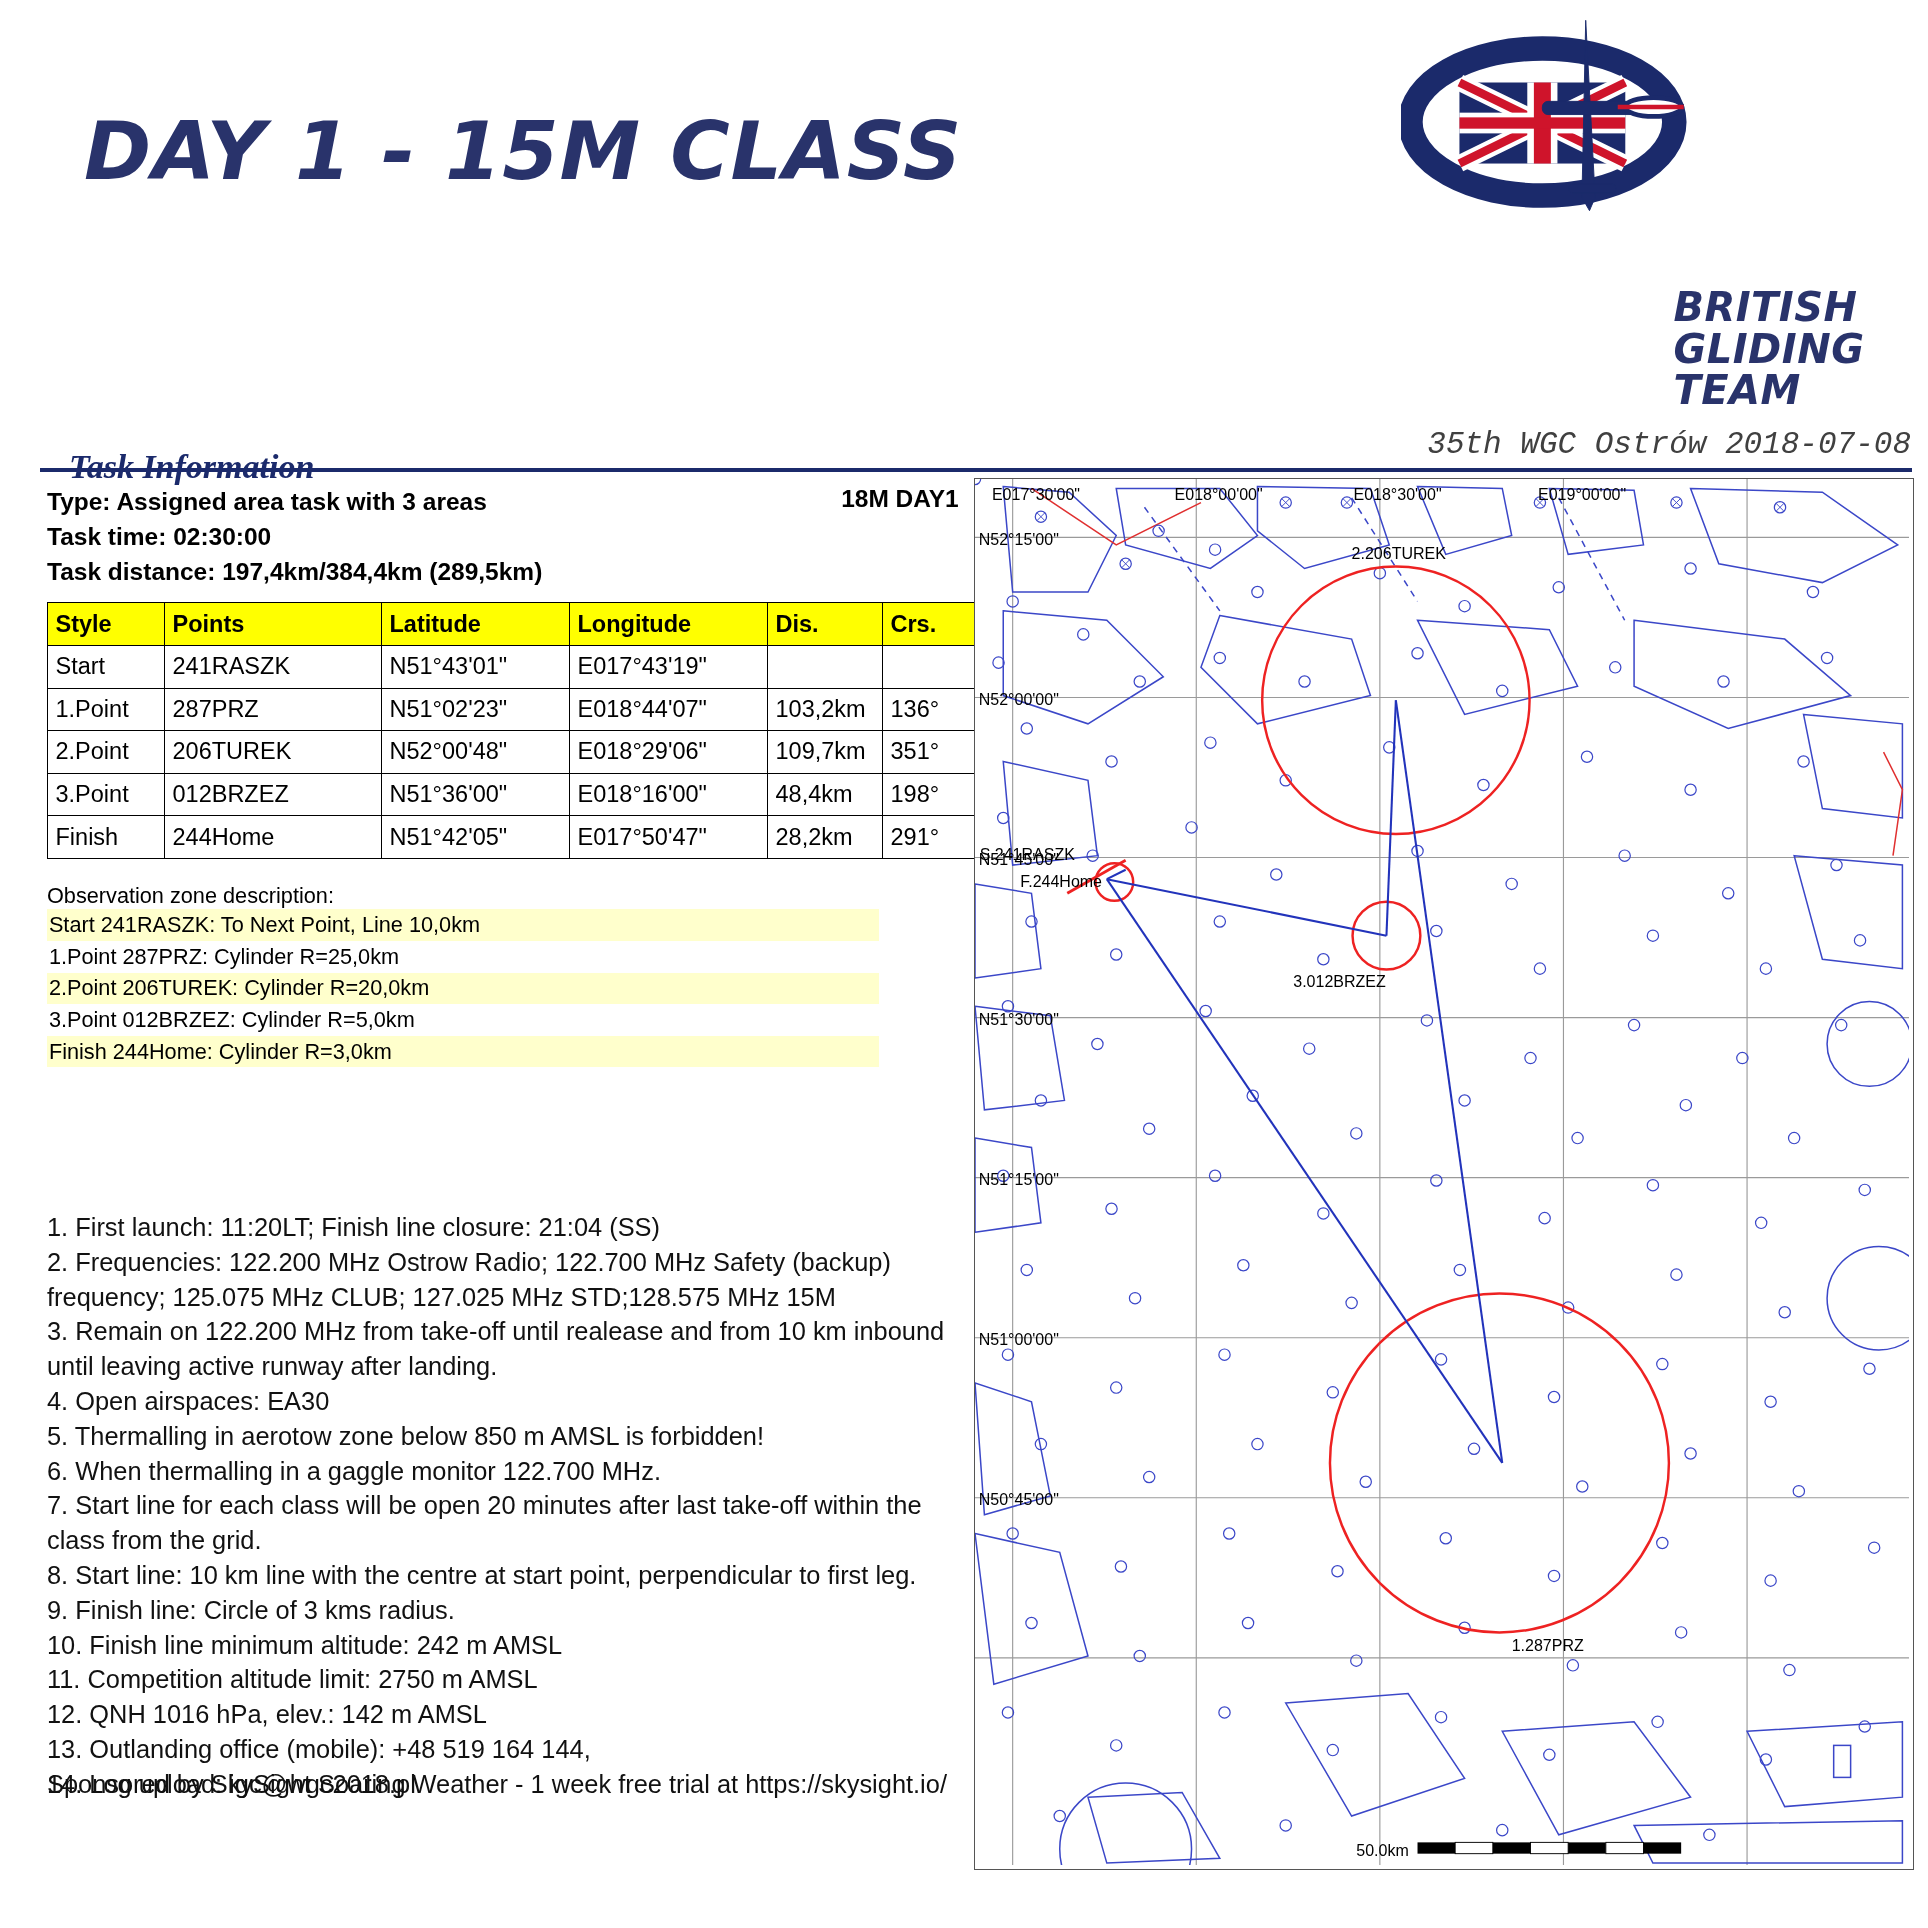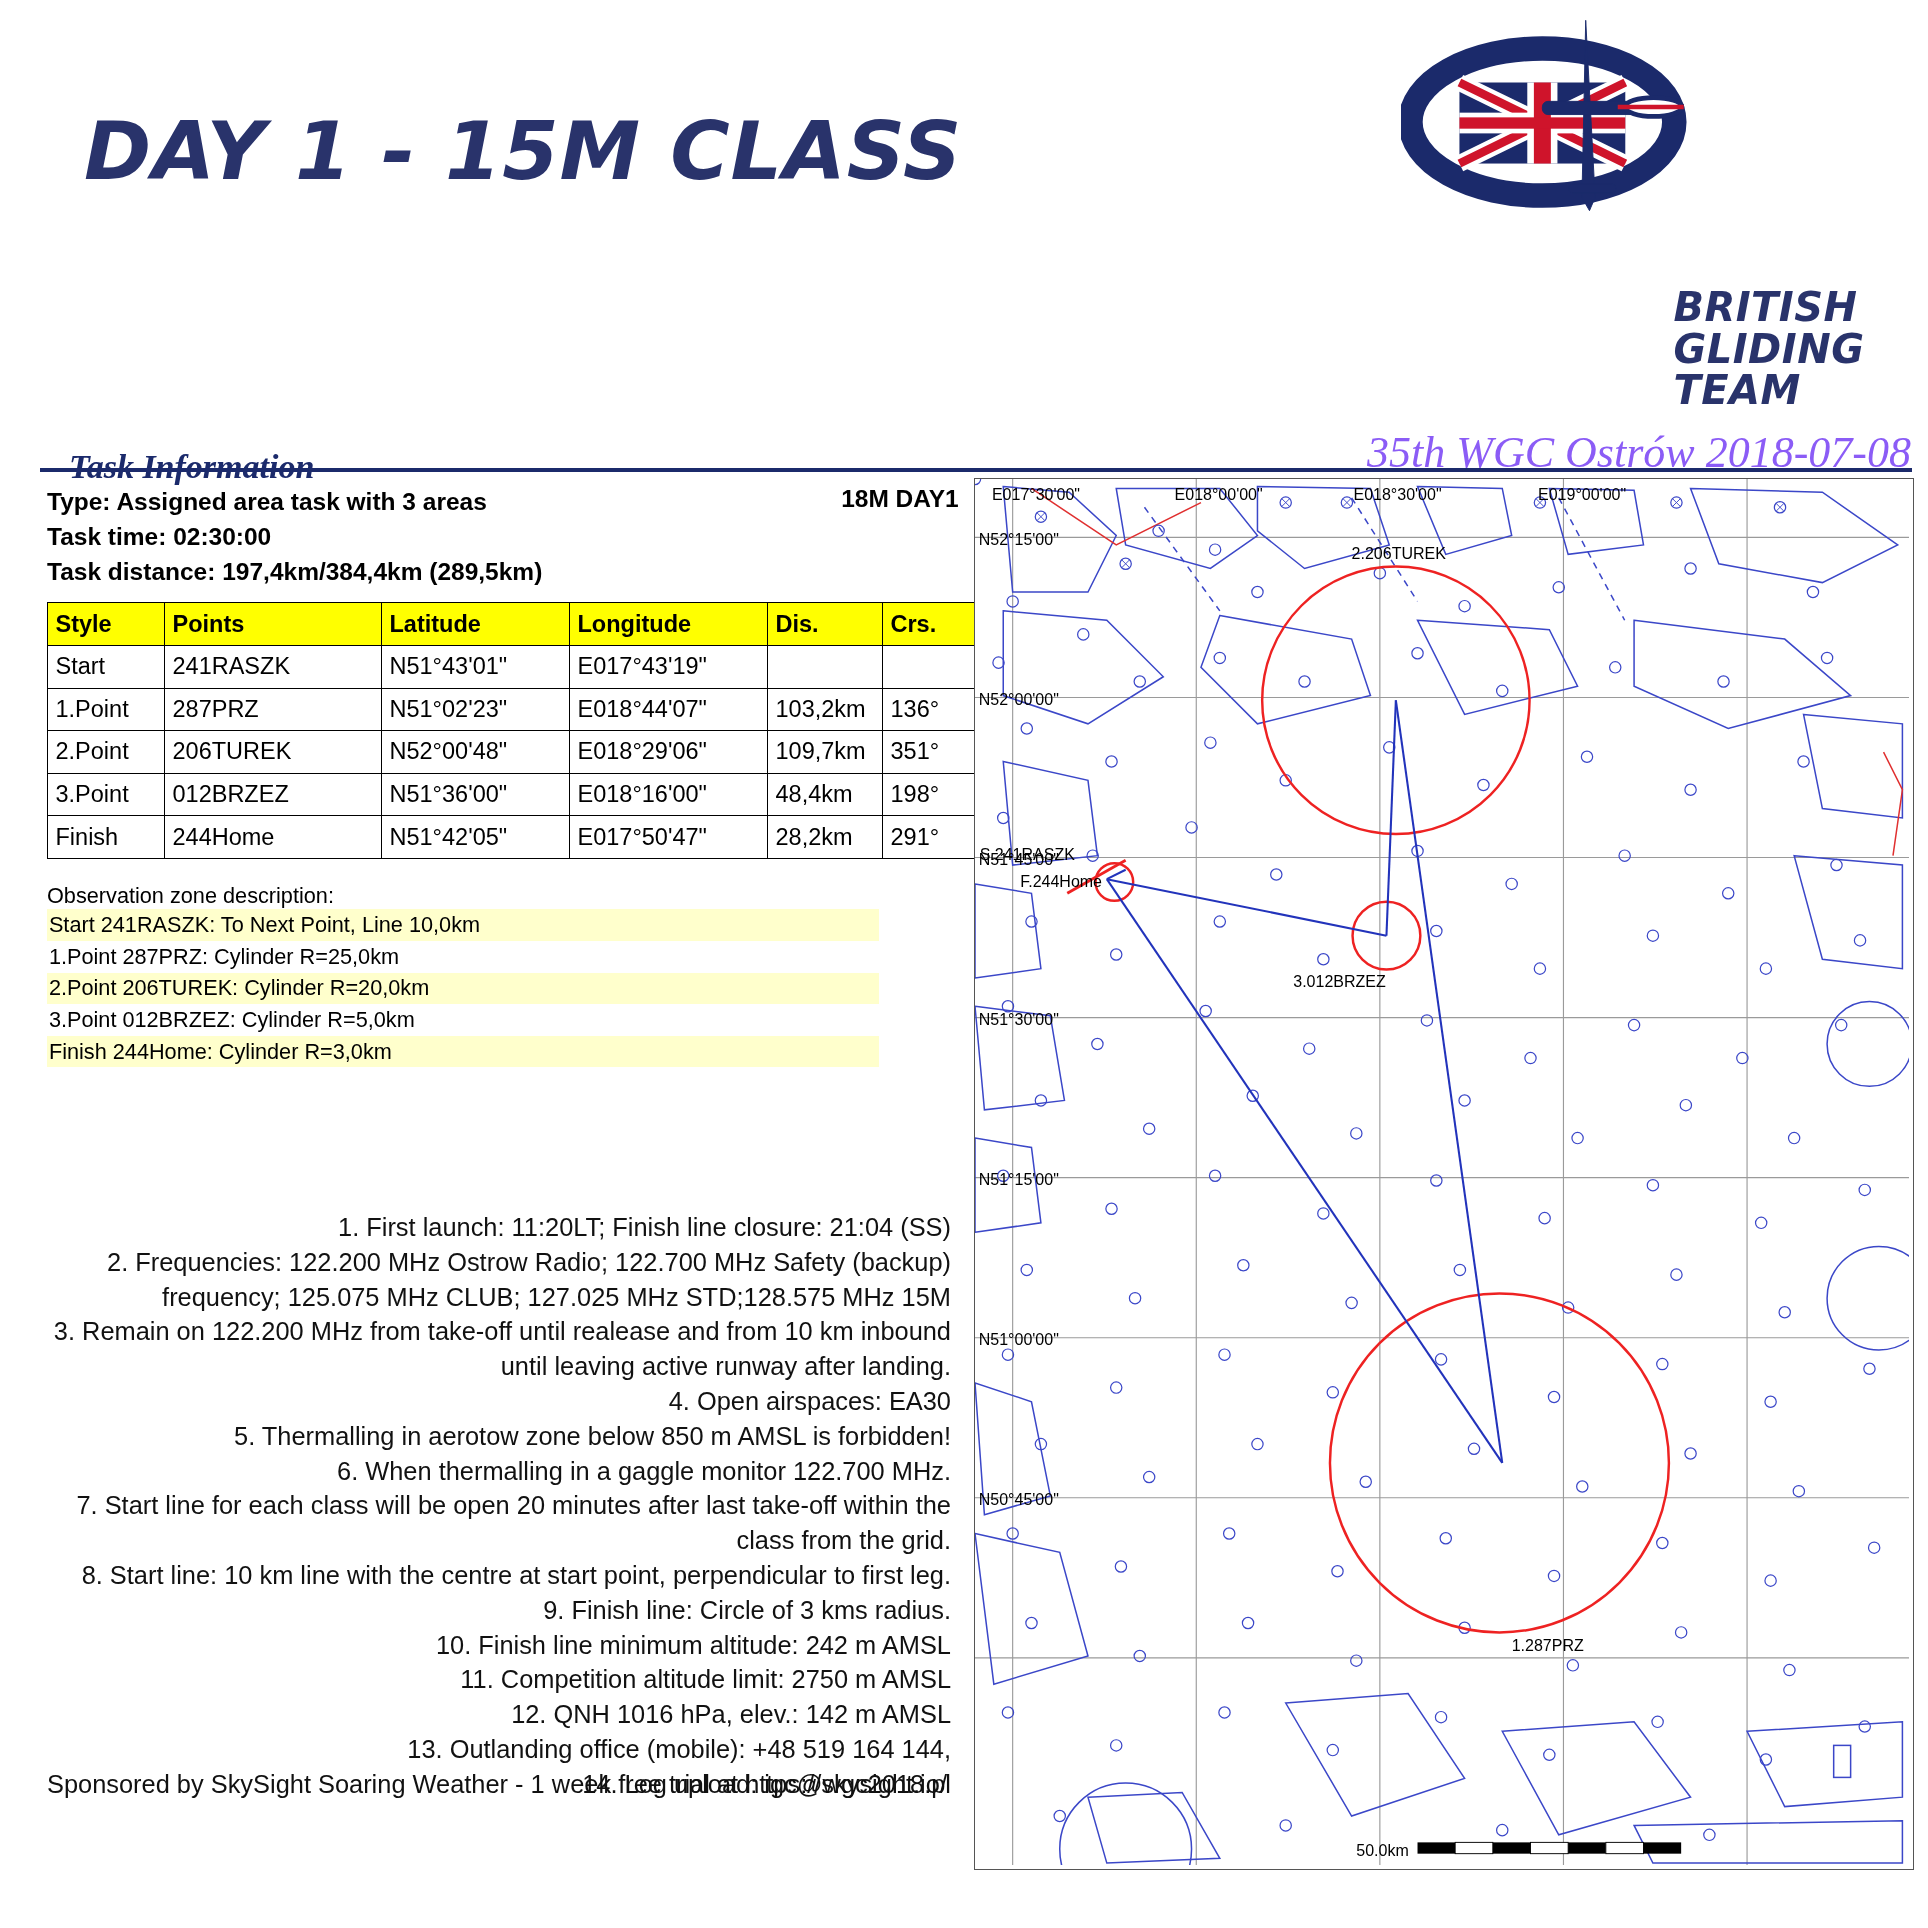--- a/index.html
+++ b/index.html
@@ -74,24 +74,24 @@
     font-weight: bold;
     font-style: italic;
     color: #1b2a6b;
     font-family: Liberation Serif, serif;
     margin-left: 20px;
   }
   #wgc-title {
     position: absolute;
     right: 17px;
     top: 427px;
-    font-size: 44px;
+    font-size: 31px;
     font-style: italic;
-    color: #8b5cf6;
-    font-family: Liberation Serif, serif;
+    color: #404040;
+    font-family: Liberation Mono, monospace;
     white-space: nowrap;
   }
   #title-rule {
     position: absolute;
     left: 40px;
     top: 468px;
     width: 1872px;
     height: 3.8px;
     background: #1b2a6b;
   }
@@ -164,21 +164,21 @@
   
   #notes {
     position: absolute;
     left: 47px;
     top: 1210px;
     width: 904px;
     font-size: 25.4px;
     line-height: 1.37;
     color: #111;
   }
-  #notes p { margin: 0 0 0 0; text-align: right; }
+  #notes p { margin: 0 0 0 0; }
   #sponsor {
     position: absolute;
     left: 47px;
     top: 1770px;
     width: 923px;
     font-size: 25.4px;
     color: #111;
   }
 
   

